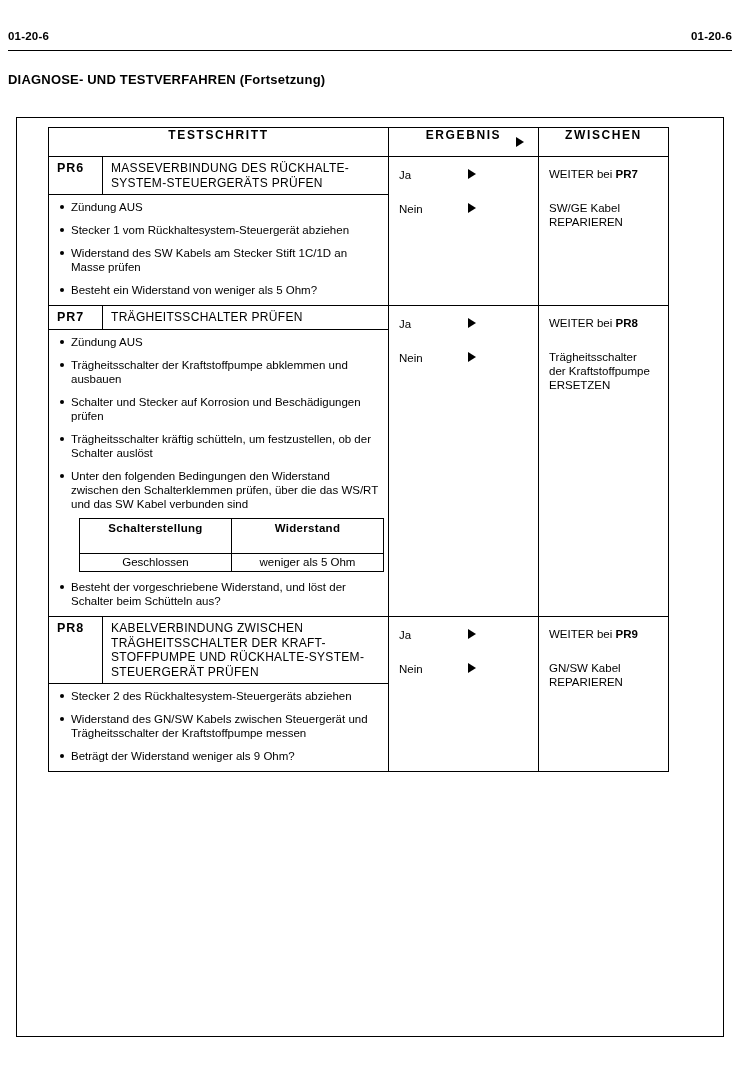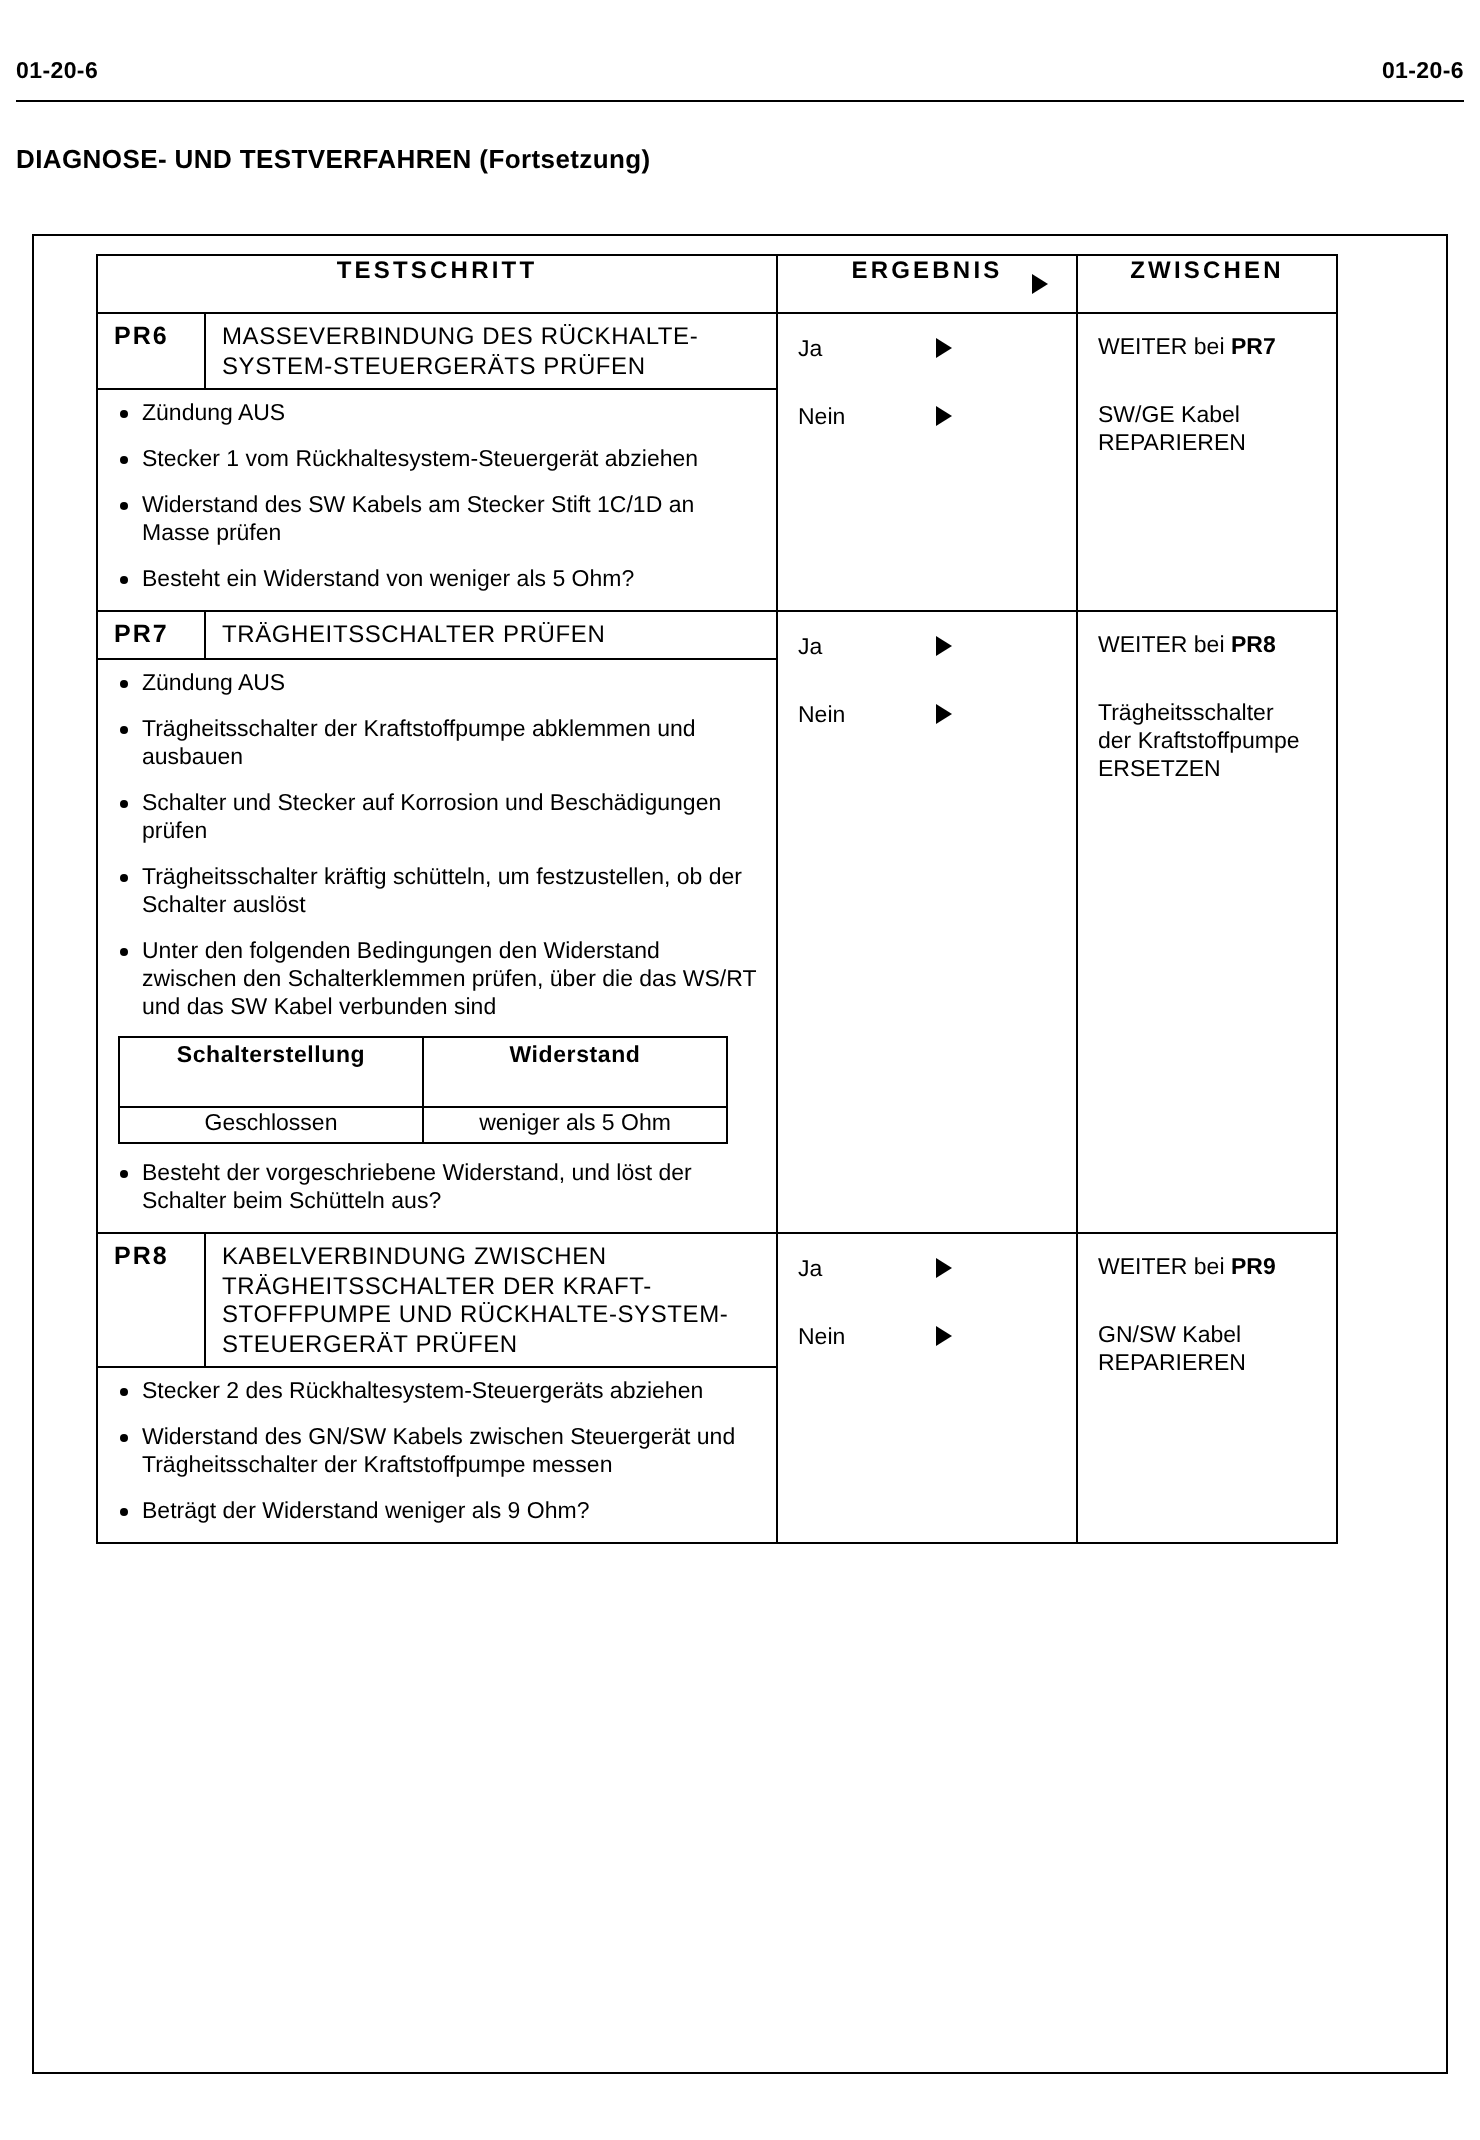--- a/index.html
+++ b/index.html
@@ -193,20 +193,21 @@
 
   
   .sub-table-wrap {
     padding: 0 8px 0 10px;
     margin: 2px 0 8px 0;
   }
   table.sub {
     border-collapse: collapse;
     width: 304px;
     table-layout: fixed;
+    margin-left: 20px;
   }
   table.sub td, table.sub th {
     border: 1px solid #000;
     font-size: 11.5px;
     text-align: center;
     padding: 2px 3px;
     line-height: 13.5px;
   }
   table.sub th {
     font-weight: bold;

